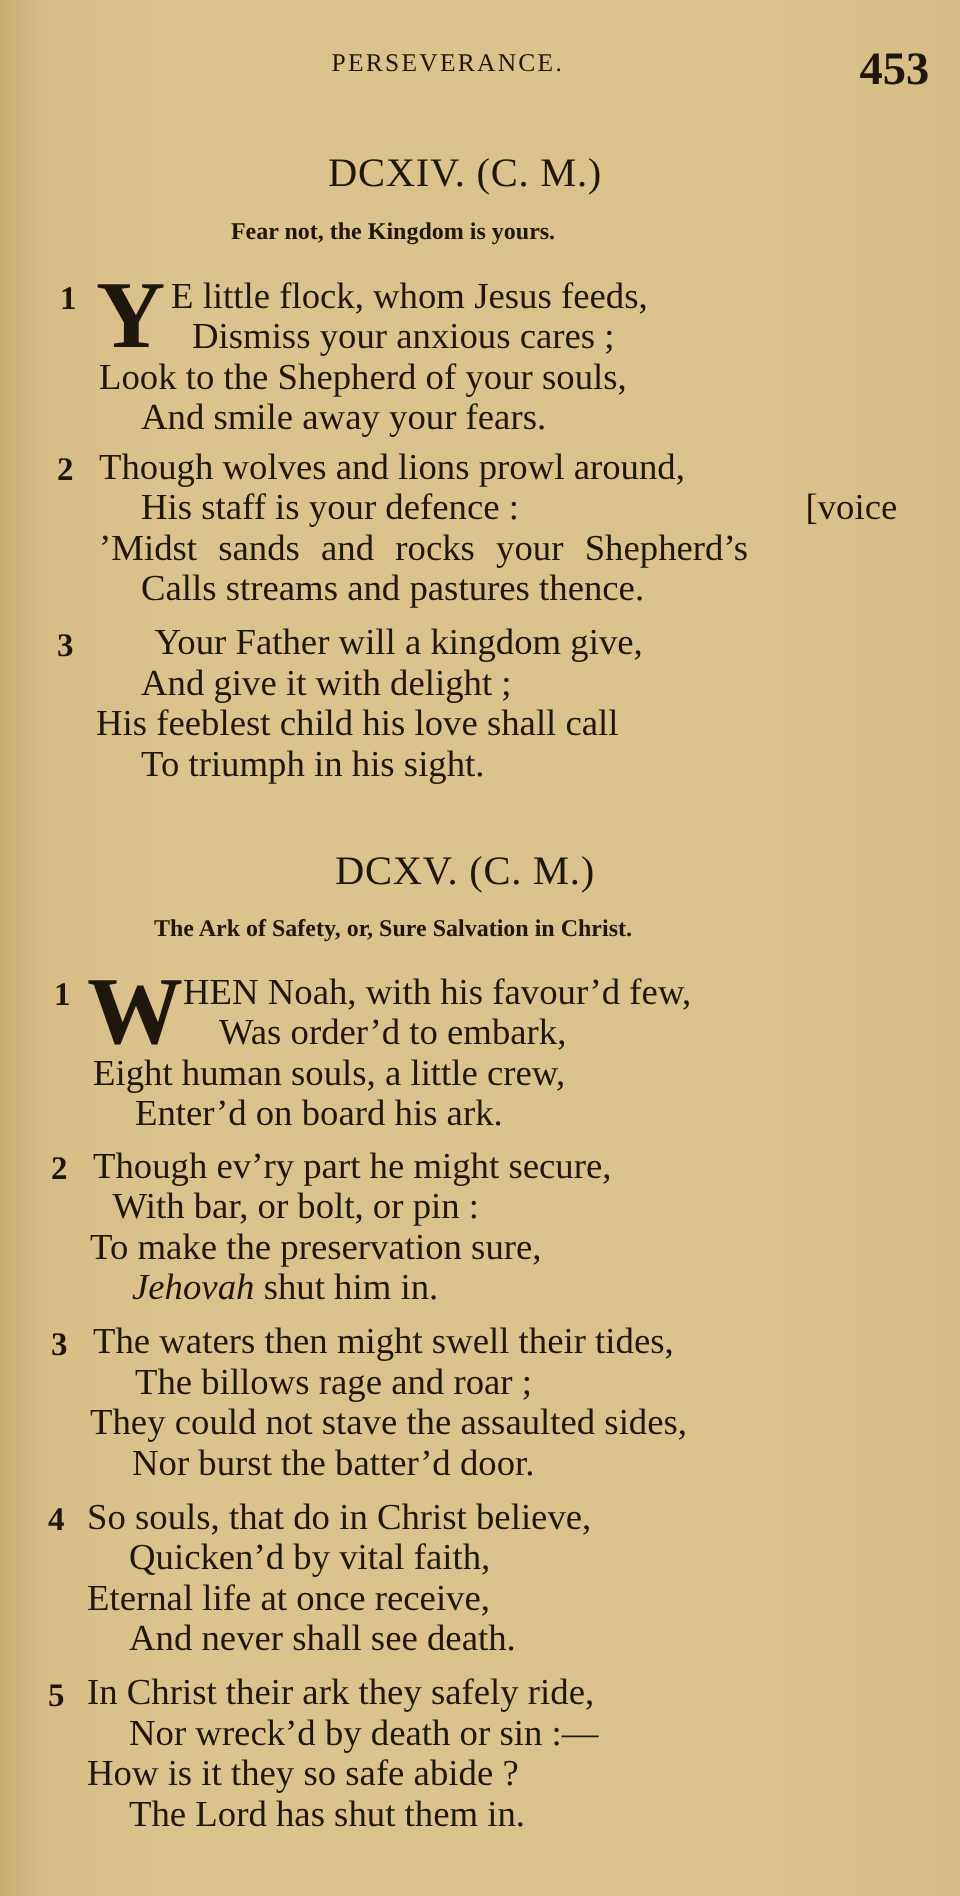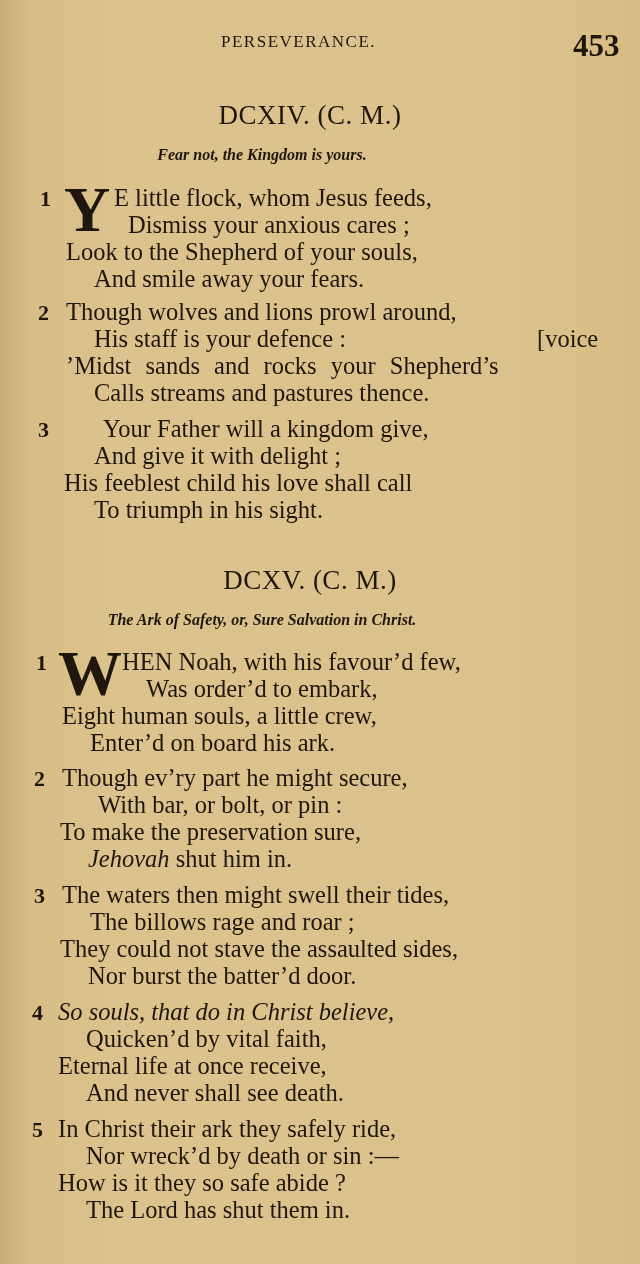--- a/index.html
+++ b/index.html
@@ -7,21 +7,21 @@
     width:640px; height:1264px; overflow:hidden;
     background: linear-gradient(90deg, #c9ac74 0px, #d8bd87 30px, #dcc28c 120px, #dbc18b 520px, #d7bc85 640px);
     font-family: "Liberation Serif", "DejaVu Serif", serif;
     color:#1f170e;
     position:relative;
   }
   .header { position:absolute; top:30px; left:0; width:520px; height:30px; }
   .running-title { position:absolute; left:221px; top:2px; font-size:17px; letter-spacing:1.5px; }
   .page-num { position:absolute; left:573px; top:-2px; font-size:31px; font-weight:bold; }
   .hymn-title { position:absolute; left:0; width:620px; text-align:center; font-size:27px; letter-spacing:0.5px; }
-  .subtitle { position:absolute; left:0; width:524px; text-align:center; font-size:16px; font-style:italic; font-weight:bold; }
+  .subtitle { position:absolute; left:0; width:524px; text-align:center; font-size:16px; font-weight:bold; }
   .line { position:absolute; font-size:24.5px; white-space:nowrap; line-height:27px; }
   .num { position:absolute; font-size:22px; font-weight:bold; white-space:nowrap; }
   .dropcap { position:absolute; font-size:64px; font-weight:bold; line-height:64px; }
   .ital { font-style:italic; }
   .bracket-note { position:absolute; font-size:24.5px; white-space:nowrap; }
 </style>
 </head>
 <body>
 
 <div>
@@ -71,39 +71,39 @@
       <span class="dropcap" style="left:58px;top:642px;">W</span>
       <span class="line" style="left:122px;top:648px;">HEN Noah, with his favour’d few,</span>
       <span class="line" style="left:146px;top:675px;">Was order’d to embark,</span>
       <span class="line" style="left:62px;top:702px;">Eight human souls, a little crew,</span>
       <span class="line" style="left:90px;top:729px;">Enter’d on board his ark.</span>
     </div>
 
     <div>
       <span class="num" style="left:34px;top:766px;">2</span>
       <span class="line" style="left:62px;top:764px;">Though ev’ry part he might secure,</span>
-      <span class="line" style="left:98px;top:791px;text-align:right;">With bar, or bolt, or pin :</span>
+      <span class="line" style="left:75px;top:791px;text-align:right;">With bar, or bolt, or pin :</span>
       <span class="line" style="left:60px;top:818px;">To make the preservation sure,</span>
       <span class="line" style="left:88px;top:845px;">
         <span class="ital">Jehovah</span>
         <span>shut him in.</span>
       </span>
     </div>
 
     <div>
       <span class="num" style="left:34px;top:883px;">3</span>
       <span class="line" style="left:62px;top:881px;">The waters then might swell their tides,</span>
       <span class="line" style="left:90px;top:908px;">The billows rage and roar ;</span>
       <span class="line" style="left:60px;top:935px;">They could not stave the assaulted sides,</span>
       <span class="line" style="left:88px;top:962px;">Nor burst the batter’d door.</span>
     </div>
 
     <div>
       <span class="num" style="left:32px;top:1000px;">4</span>
-      <span class="line" style="left:58px;top:998px;font-style:italic;">So souls, that do in Christ believe,</span>
+      <span class="line" style="left:58px;top:998px;">So souls, that do in Christ believe,</span>
       <span class="line" style="left:86px;top:1025px;">Quicken’d by vital faith,</span>
       <span class="line" style="left:58px;top:1052px;">Eternal life at once receive,</span>
       <span class="line" style="left:86px;top:1079px;">And never shall see death.</span>
     </div>
 
     <div>
       <span class="num" style="left:32px;top:1117px;">5</span>
       <span class="line" style="left:58px;top:1115px;">In Christ their ark they safely ride,</span>
       <span class="line" style="left:86px;top:1142px;">Nor wreck’d by death or sin :—</span>
       <span class="line" style="left:58px;top:1169px;">How is it they so safe abide ?</span>

